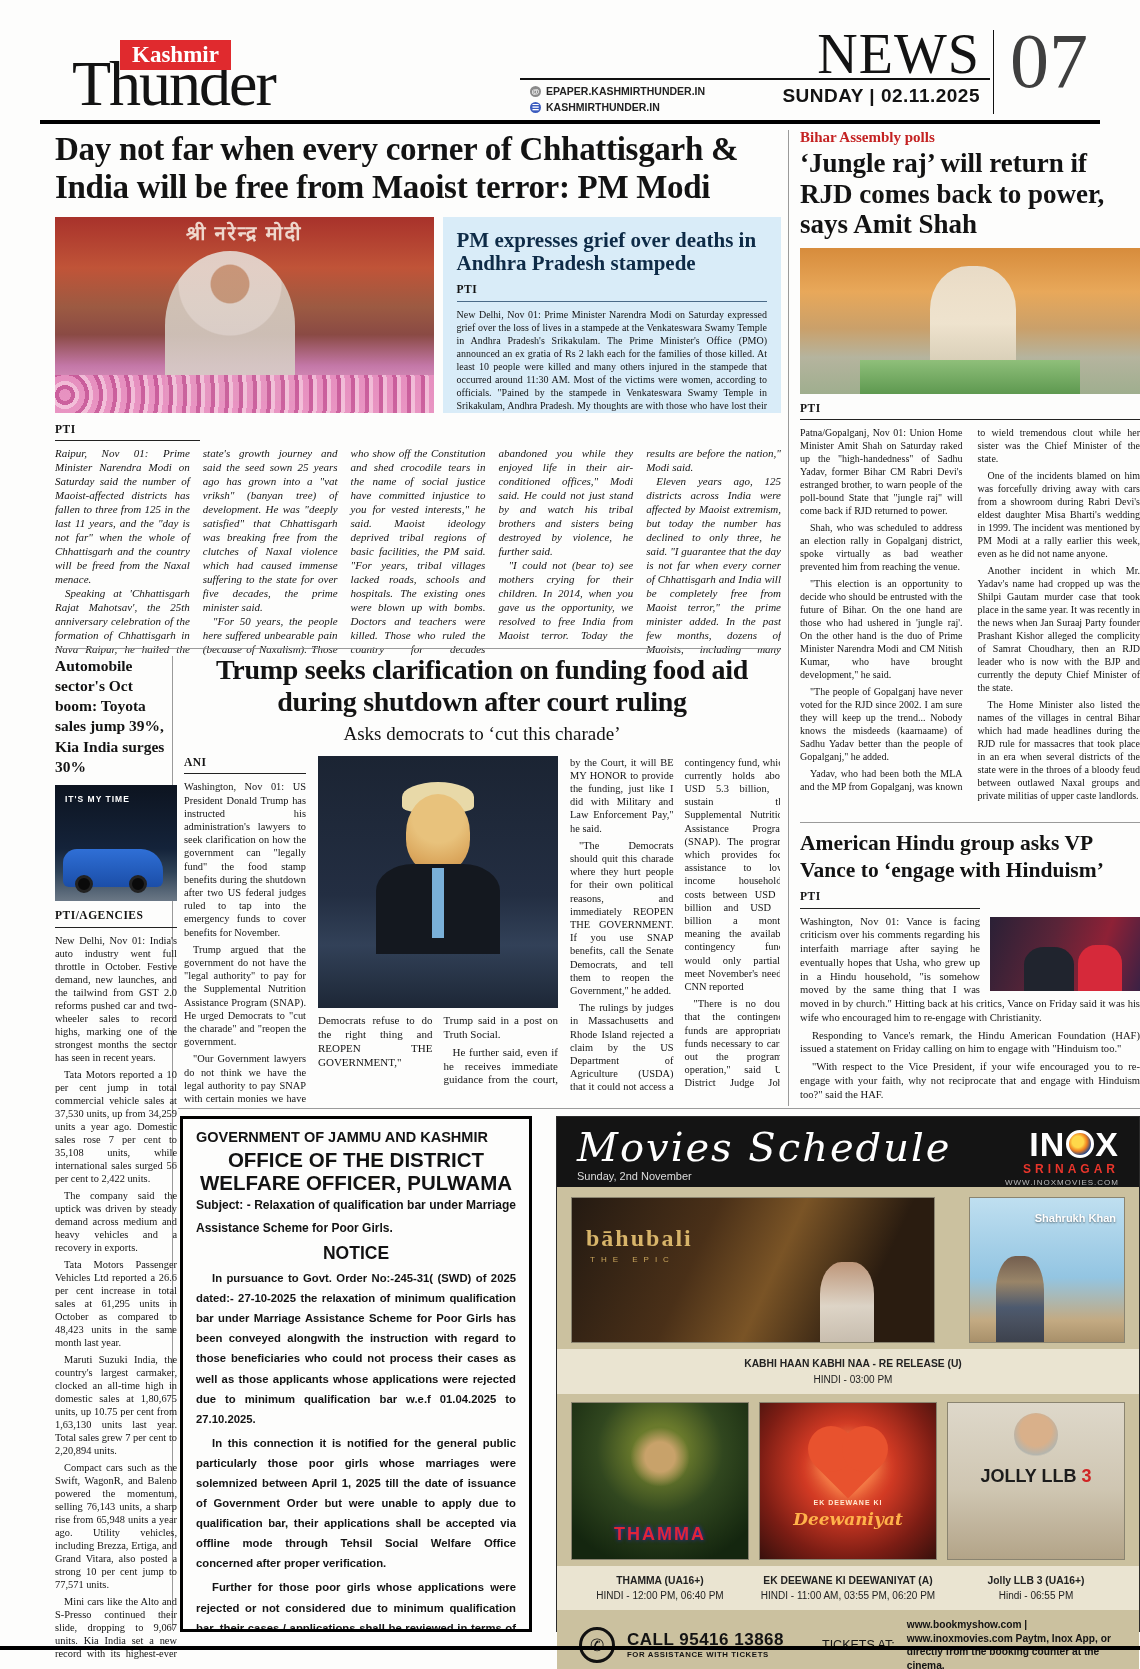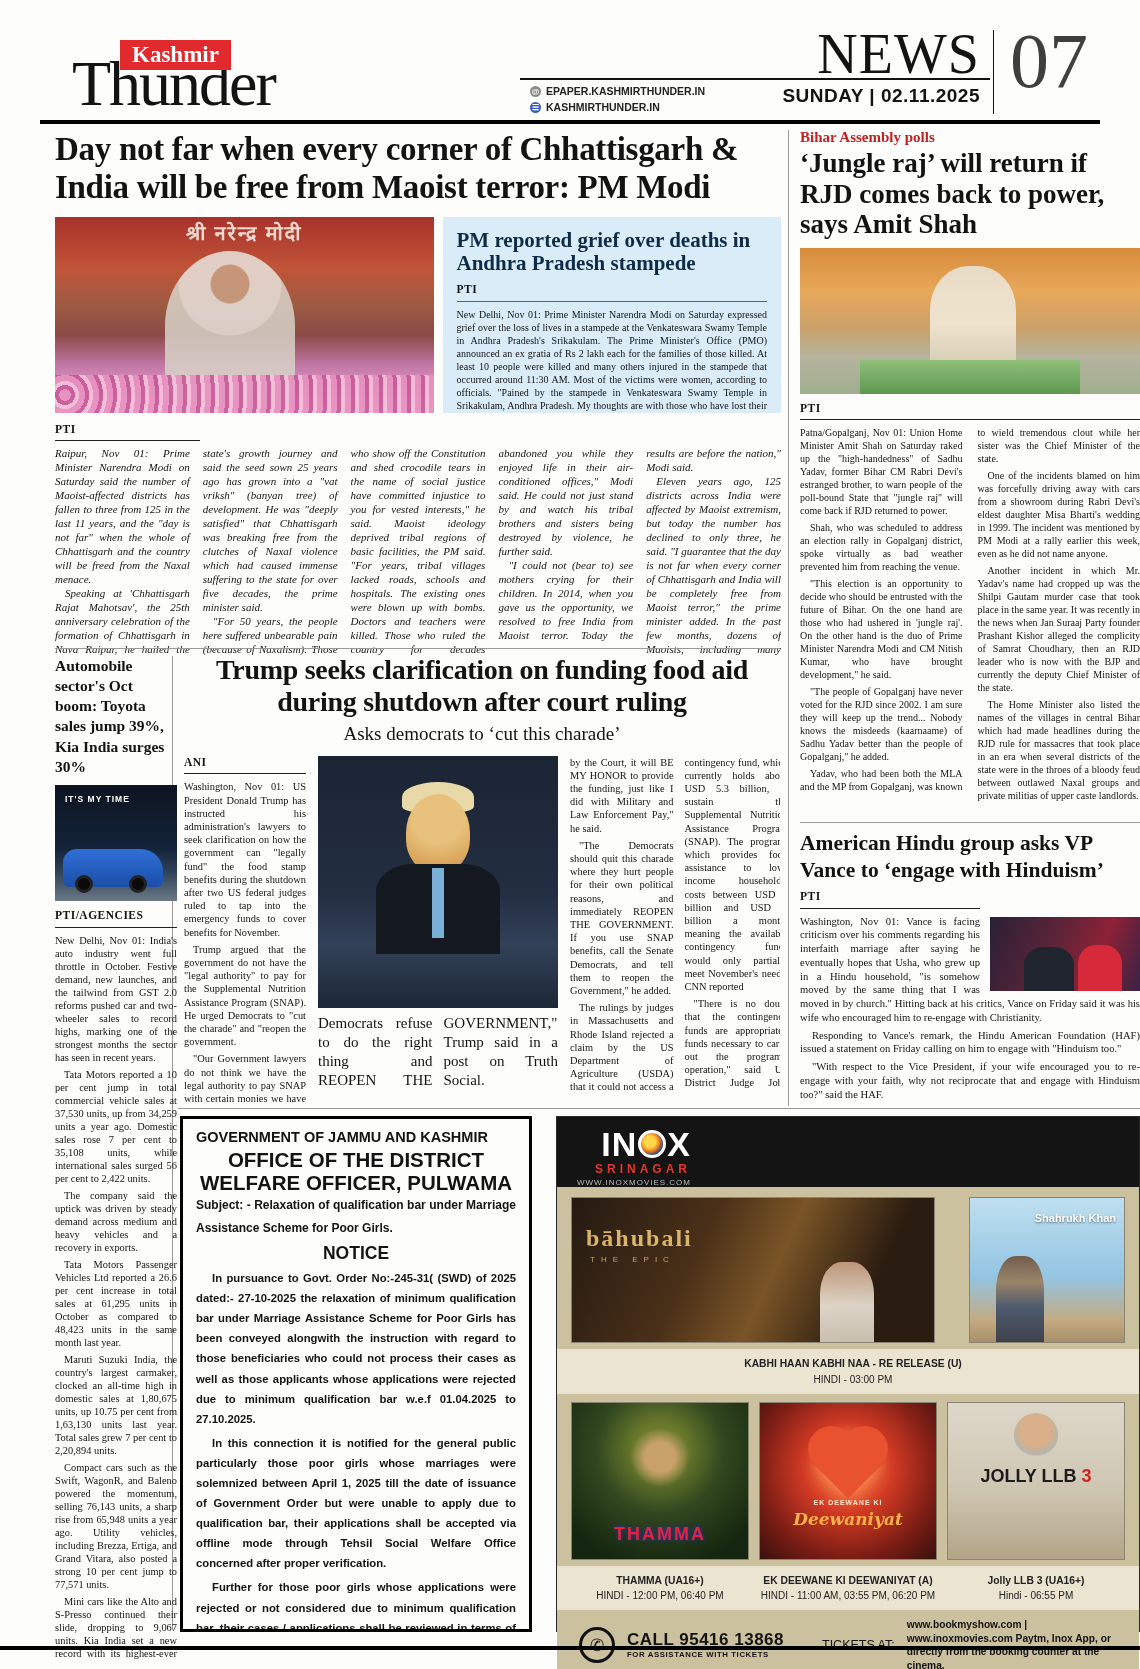--- a/index.html
+++ b/index.html
@@ -103,21 +103,21 @@
   .trump-col1 { font-size:10.4px; line-height:1.27; height:338px; overflow:hidden; }
   .trump-col1 p, .trump-mid p, .trump-right p { text-indent:9px; }
   .trump-col1 p:first-child, .trump-mid p:first-child, .trump-right p:first-child { text-indent:0; }
   .trump-photo { height:252px; position:relative; overflow:hidden;
      background:linear-gradient(180deg,#1b2433 0%,#232e42 55%,#324158 75%,#1d2736 100%); }
   .trump-face { position:absolute; left:88px; top:38px; width:64px; height:78px; border-radius:50% 50% 42% 42%;
      background:radial-gradient(circle at 50% 30%, #e8c27c 0 40%, #dca95f 70%, #c98f49 100%); }
   .trump-hair { position:absolute; left:84px; top:26px; width:72px; height:30px; border-radius:50% 50% 20% 20%; background:#e8d9a8; }
   .trump-suit { position:absolute; left:58px; top:108px; width:124px; height:90px; border-radius:30% 30% 0 0; background:#14181f; }
   .trump-tie { position:absolute; left:114px; top:112px; width:12px; height:70px; background:#7ab0d8; }
-  .trump-mid { margin-top:6px; column-count:2; column-gap:11px; font-size:15px; line-height:1.27; height:78px; overflow:hidden; }
+  .trump-mid { margin-top:6px; column-count:2; column-gap:11px; font-size:11px; line-height:1.27; height:78px; overflow:hidden; }
   .trump-right { column-count:2; column-gap:11px; font-size:10.4px; line-height:1.27; height:340px; overflow:hidden; }
 
   
   .notice { position:absolute; left:180px; top:1116px; width:352px; height:516px; border:3px solid #000;
             padding:10px 13px; font-family:"Liberation Sans", sans-serif; overflow:hidden; }
   .notice .org { text-align:left; font:700 14.5px/1.2 "Liberation Sans", sans-serif; }
   .notice .office { text-align:center; font:700 20.5px/1.1 "Liberation Sans", sans-serif; margin-top:3px; }
   .notice .subject { font:700 12px/1.9 "Liberation Sans", sans-serif; text-align:justify; }
   .notice .ntitle { text-align:center; font:700 17.5px/1.2 "Liberation Sans", sans-serif; margin-top:3px; }
   .notice-body p { font:700 11.3px/1.78 "Liberation Sans", sans-serif; text-align:justify; text-indent:16px; margin-top:4px; }
@@ -210,21 +210,21 @@
 
   <div class="lead">
     <h1>Day not far when every corner of Chhattisgarh &amp; India will be free from Maoist terror: PM Modi</h1>
     <div class="lead-media">
       <div class="modi-photo">
         <div class="modi-banner">श्री नरेन्द्र मोदी</div>
         <div class="modi-figure"></div>
         <div class="flowers"></div>
       </div>
       <div class="grief">
-        <h2>PM reported grief over deaths in Andhra Pradesh stampede</h2>
+        <h2>PM expresses grief over deaths in Andhra Pradesh stampede</h2>
         <div class="byline">PTI</div>
         <div class="body-text">
             <p>New Delhi, Nov 01: Prime Minister Narendra Modi on Saturday expressed grief over the loss of lives in a stampede at the Venkateswara Swamy Temple in Andhra Pradesh's Srikakulam. The Prime Minister's Office (PMO) announced an ex gratia of Rs 2 lakh each for the families of those killed. At least 10 people were killed and many others injured in the stampede that occurred around 11:30 AM. Most of the victims were women, according to officials. "Pained by the stampede in Venkateswara Swamy Temple in Srikakulam, Andhra Pradesh. My thoughts are with those who have lost their near and dear ones. I pray that the injured recover soon," Modi said in a post on X.</p>
           </div>
       </div>
     </div>
     <div class="lead-byline-wrap">
       <div class="byline">PTI</div>
     </div>
     <div class="lead-body body-text">
@@ -338,20 +338,24 @@
     <div class="notice-body">
         <p>In pursuance to Govt. Order No:-245-31( (SWD) of 2025 dated:- 27-10-2025 the relaxation of minimum qualification bar under Marriage Assistance Scheme for Poor Girls has been conveyed alongwith the instruction with regard to those beneficiaries who could not process their cases as well as those applicants whose applications were rejected due to minimum qualification bar w.e.f 01.04.2025 to 27.10.2025.</p>
         <p>In this connection it is notified for the general public particularly those poor girls whose marriages were solemnized between April 1, 2025 till the date of issuance of Government Order but were unable to apply due to qualification bar, their applications shall be accepted via offline mode through Tehsil Social Welfare Office concerned after proper verification.</p>
         <p>Further for those poor girls whose applications were rejected or not considered due to minimum qualification bar, their cases / applications shall be reviewed in terms of all conditions outlined in the scheme guideline and only those applications which were rejected solely on the basis of the qualification bar between April 1, 2025 till the date of issuance of Government Order shall be considered.</p>
       </div>
 
   </div>
 
   <div class="movies">
     <div class="mv-header">
+      <div>
+        <div class="mv-title">Movies Schedule</div>
+        <div class="mv-date">Sunday, 2nd November</div>
+      </div>
       <div class="inox">
         <div class="inox-word">IN<span class="inox-o"></span>X</div>
         <div class="inox-loc">SRINAGAR</div>
         <div class="inox-site">WWW.INOXMOVIES.COM</div>
       </div>
     </div>
     <div class="mv-body">
       <div class="mv-row mv-row1">
         <div class="poster p-baahubali">
           <div class="bb-title">bāhubali</div>

